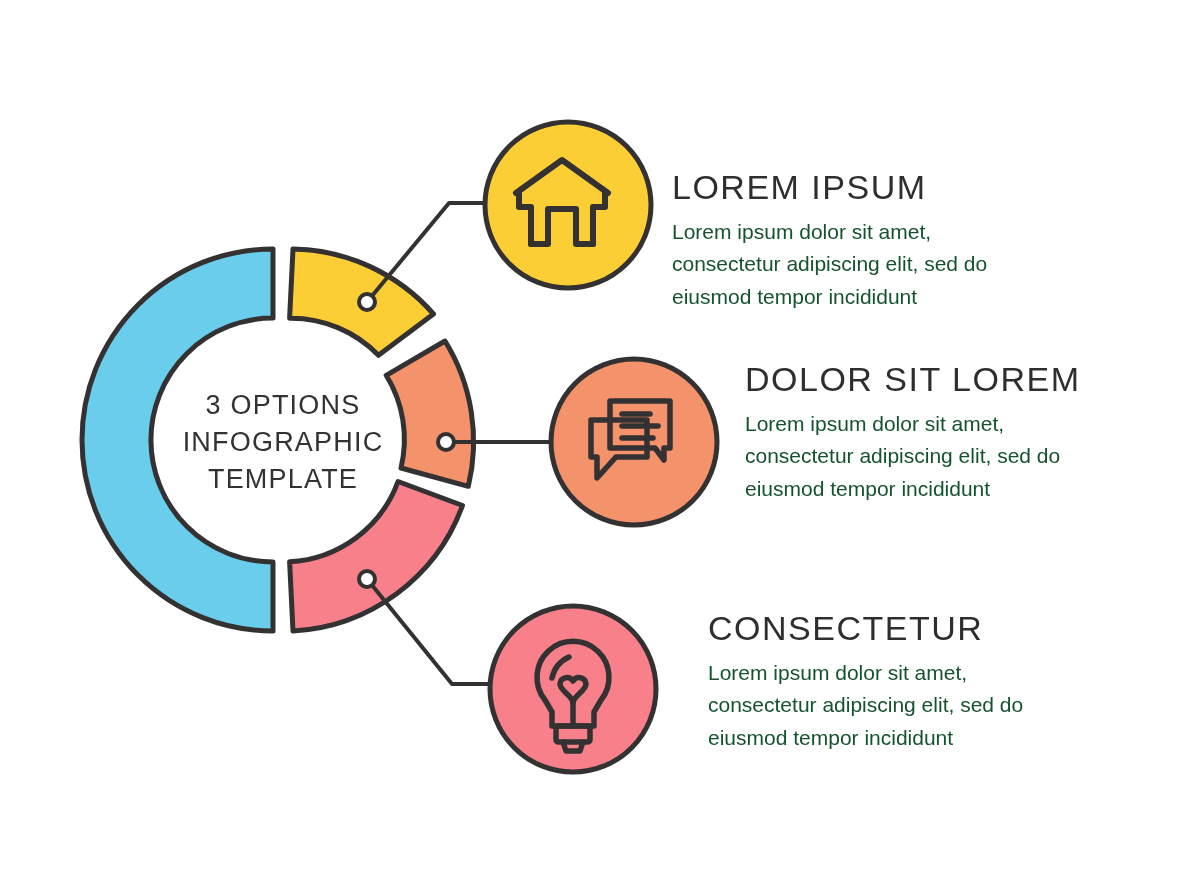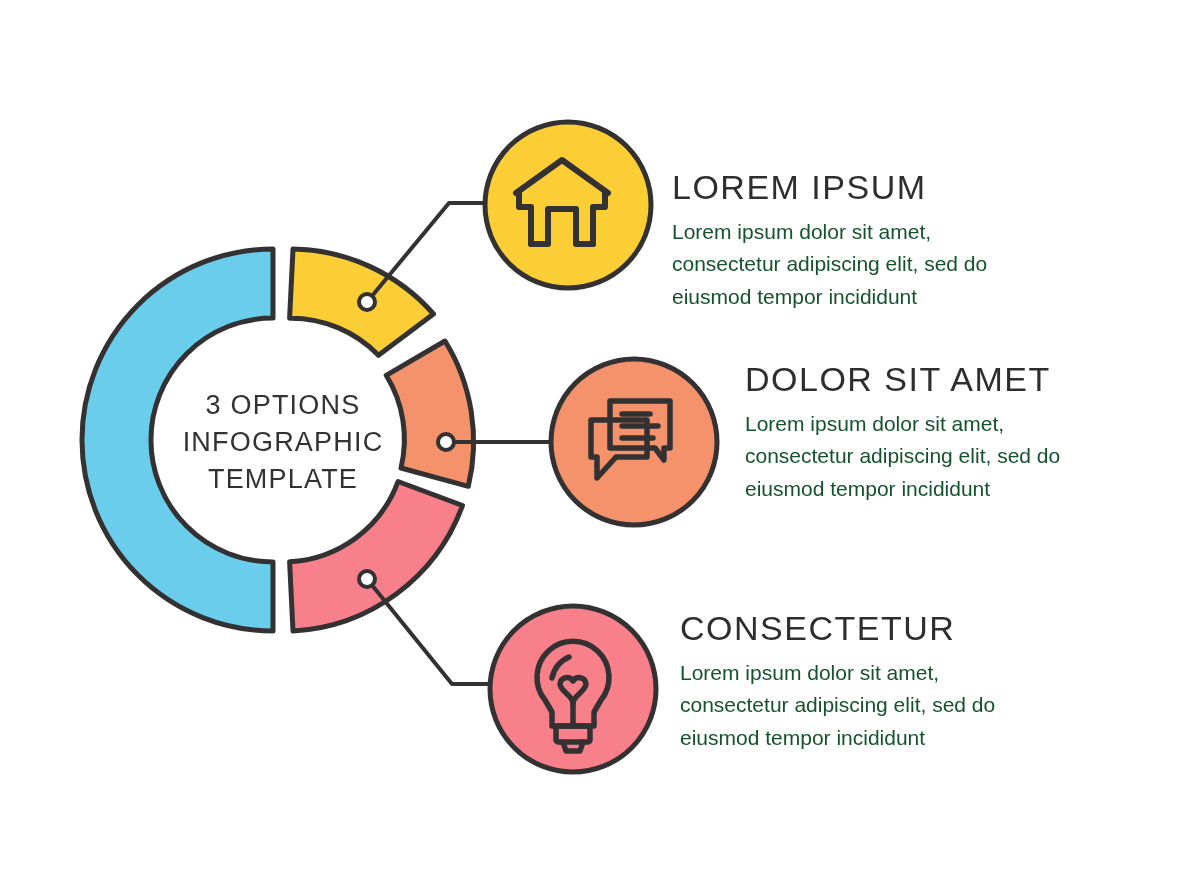--- a/index.html
+++ b/index.html
@@ -90,21 +90,21 @@
     font-family: "Liberation Sans", sans-serif;
     font-size: 21px;
     line-height: 1.55;
     font-weight: normal;
   }
   .block-body span {
     display: block;
   }
   #text-block-1 { left: 672px; top: 126px; width: 360px; margin-top: 44px; }
   #text-block-2 { left: 745px; top: 362px; width: 360px; }
-  #text-block-3 { left: 680px; top: 611px; width: 360px; }
+  #text-block-3 { left: 708px; top: 611px; width: 360px; }
 </style>
 </head>
 <body>
 
 <div id="infographic-root">
 
   <svg class="stage" viewBox="0 0 1200 889" xmlns="http://www.w3.org/2000/svg">
 
     <g>
 
@@ -205,21 +205,21 @@
   <div class="text-block" id="text-block-1">
     <h2 class="block-title">LOREM IPSUM</h2>
     <p class="block-body">
       <span>Lorem ipsum dolor sit amet,</span>
       <span>consectetur adipiscing elit, sed do</span>
       <span>eiusmod tempor incididunt</span>
     </p>
   </div>
 
   <div class="text-block" id="text-block-2">
-    <h2 class="block-title">DOLOR SIT AMET</h2>
+    <h2 class="block-title">DOLOR SIT LOREM</h2>
     <p class="block-body">
       <span>Lorem ipsum dolor sit amet,</span>
       <span>consectetur adipiscing elit, sed do</span>
       <span>eiusmod tempor incididunt</span>
     </p>
   </div>
 
   <div class="text-block" id="text-block-3">
     <h2 class="block-title">CONSECTETUR</h2>
     <p class="block-body">

